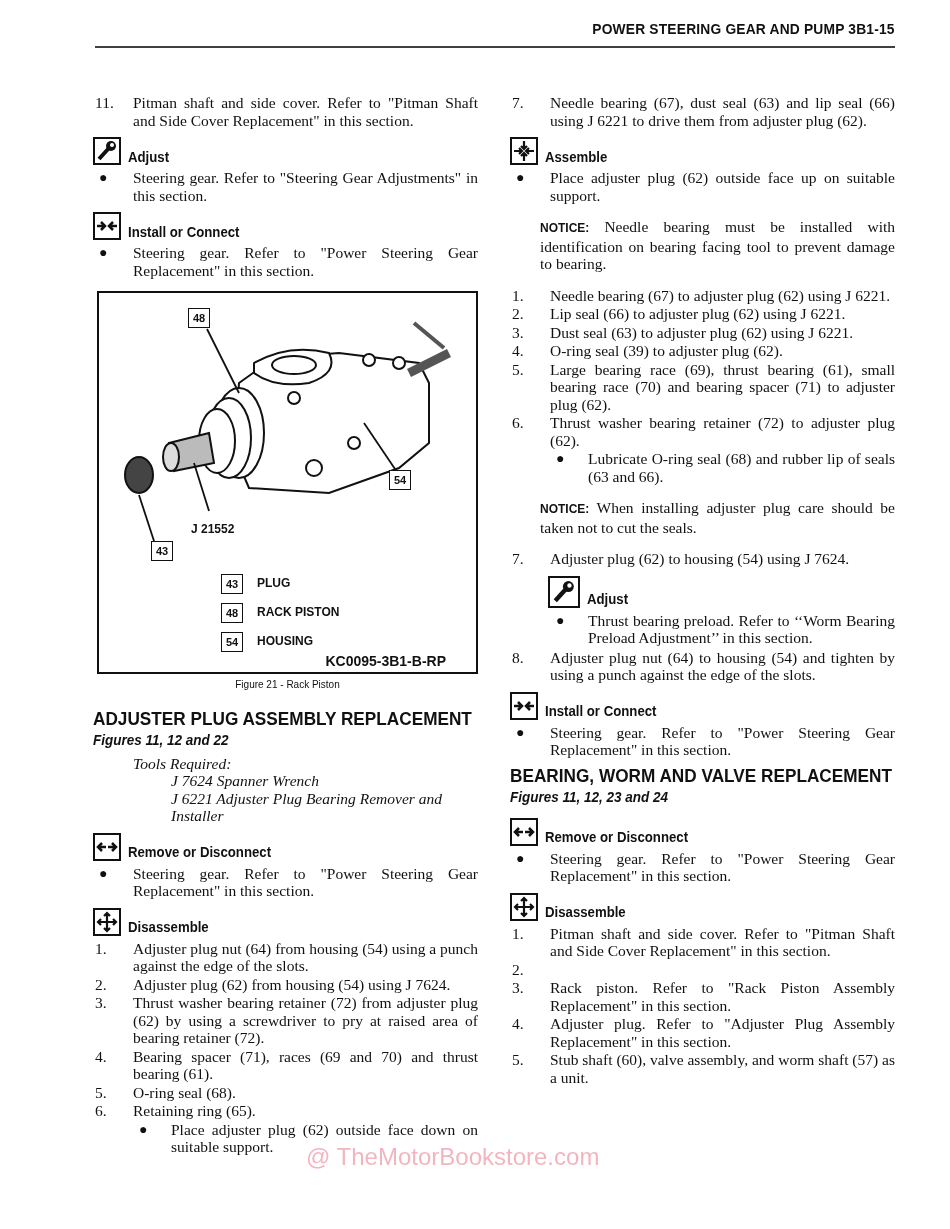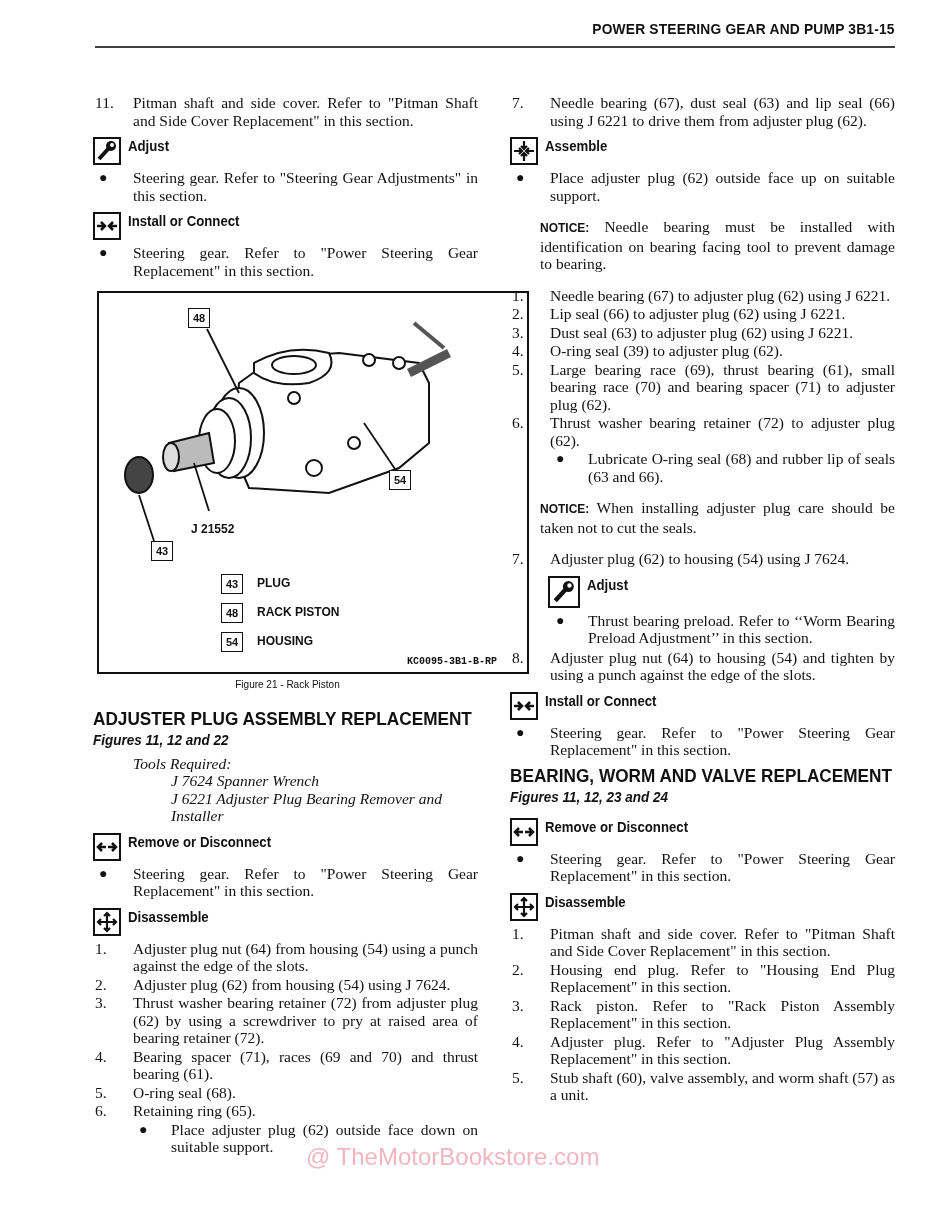--- a/index.html
+++ b/index.html
@@ -13,42 +13,42 @@
   .col { position: absolute; top: 62px; width: 385px; font-size: 15.5px; line-height: 17.5px; margin-top: 32px; }
   .col-left { left: 93px; }
   .col-right { left: 510px; }
   .item { display: flex; margin-bottom: 1px; }
   .num { width: 40px; flex: 0 0 40px; padding-left: 2px; box-sizing: border-box; }
   .text { flex: 1; text-align: justify; }
   .bullet { display: flex; margin-top: 4px; margin-bottom: 8px; }
   .bullet .dot { width: 40px; flex: 0 0 40px; padding-left: 6px; box-sizing: border-box; font-size: 14px; }
   .sub-bullet { display: flex; margin-left: 40px; }
   .sub-bullet .dot { width: 38px; flex: 0 0 38px; padding-left: 6px; box-sizing: border-box; font-size: 14px; }
-  .op { display: flex; align-items: flex-start; margin: 8px 0 4px 0; }
+  .op { display: flex; align-items: flex-end; margin: 8px 0 4px 0; }
   .op-icon { width: 28px; height: 28px; border: 2.5px solid #111; box-sizing: border-box;
              display: flex; align-items: center; justify-content: center; margin-right: 7px; flex: 0 0 28px; }
   .op-label { font-family: "Liberation Sans", sans-serif; font-weight: bold; font-size: 15px;
               transform: scaleX(0.88); transform-origin: left center; white-space: nowrap; }
   .notice { margin: 14px 0 14px 30px; text-align: justify; }
   .notice-label { font-family: "Liberation Sans", sans-serif; font-weight: bold; font-size: 12px; }
   .section-title { font-family: "Liberation Sans", sans-serif; font-weight: bold; font-size: 18.5px;
                    margin-top: 16px; white-space: nowrap; transform: scaleX(0.93); transform-origin: left; }
   .section-sub { font-family: "Liberation Sans", sans-serif; font-weight: bold; font-style: italic;
                  font-size: 15px; margin: 4px 0 6px 0; transform: scaleX(0.9); transform-origin: left; }
   .tools { margin-left: 40px; font-style: italic; }
   .tools .tool { margin-left: 38px; }
-  .figure { position: relative; margin: 12px 0 0 4px; width: 432px; height: 383px;
+  .figure { position: relative; margin: 12px 0 0 4px; width: 381px; height: 383px;
             border: 2px solid #111; box-sizing: border-box; }
   .callout { position: absolute; border: 1.5px solid #111; background: #fff; font-family: "Liberation Sans", sans-serif;
              font-weight: bold; font-size: 11px; width: 20px; height: 18px; line-height: 18px; text-align: center; }
   .legend { position: absolute; left: 122px; font-family: "Liberation Sans", sans-serif; font-weight: bold; font-size: 12px; }
   .legend-row { display: flex; align-items: center; height: 29px; }
   .legend-row .callout { position: static; margin-right: 14px; }
-  .fig-code { position: absolute; right: 30px; bottom: 2px; font-family: Liberation Mono, monospace;
-              font-weight: bold; font-size: 10px; }
+  .fig-code { position: absolute; right: 30px; bottom: 2px; font-family: Liberation Sans, sans-serif;
+              font-weight: bold; font-size: 14px; }
   .fig-caption { font-family: "Liberation Sans", sans-serif; font-size: 10px; text-align: center;
                  width: 381px; margin-left: 4px; margin-top: 2px; }
   .tool-label { position: absolute; font-family: "Liberation Sans", sans-serif; font-weight: bold; font-size: 12px; }
   .watermark { position: absolute; left: 306px; top: 1143px; font-family: "Liberation Sans", sans-serif;
                font-size: 24px; color: rgba(232, 120, 140, 0.55); white-space: nowrap; pointer-events: none; }
 </style>
 </head>
 <body>
 
 <div class="header">
@@ -321,21 +321,20 @@
         </svg>
     </span>
     <span class="op-label">Disassemble</span>
   </div>
   <div class="item">
       <span class="num">1.</span>
       <span class="text">Pitman shaft and side cover. Refer to "Pitman Shaft and Side Cover Replacement" in this section.</span>
     </div>
   <div class="item">
       <span class="num">2.</span>
-      <span class="text">Housing end plug. Refer to "Housing End Plug Replacement" in this section.</span>
     </div>
   <div class="item">
       <span class="num">3.</span>
       <span class="text">Rack piston. Refer to "Rack Piston Assembly Replacement" in this section.</span>
     </div>
   <div class="item">
       <span class="num">4.</span>
       <span class="text">Adjuster plug. Refer to "Adjuster Plug Assembly Replacement" in this section.</span>
     </div>
   <div class="item">

